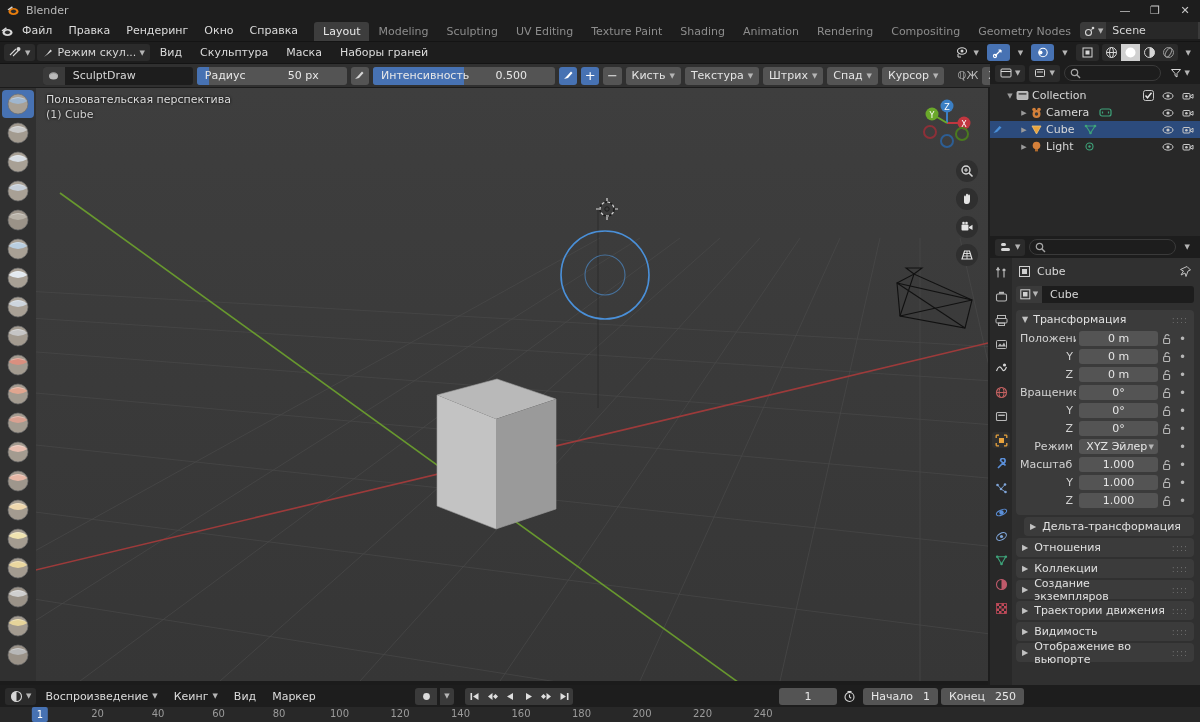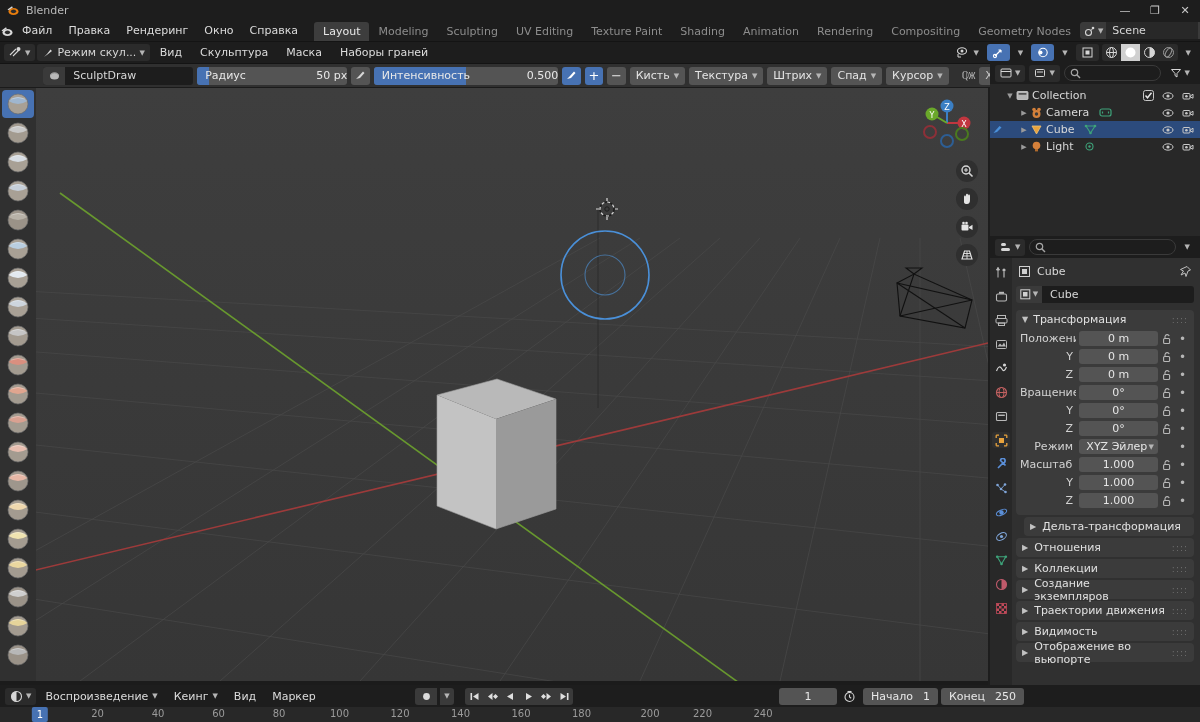--- a/index.html
+++ b/index.html
@@ -81,21 +81,21 @@
     min-width: 150px;
   }
   .brush-id .bicon { width: 22px; height: 18px; display:flex; align-items:center; justify-content:center; background:#3a3a3a; }
   .brush-id .bname { padding: 0 8px; color:#d8d8d8; font-size: 11px; }
   .slider {
     position: relative; height: 18px; border-radius: 3px; background: #545454;
     display: flex; align-items: center; overflow: hidden; min-width: 150px;
   }
   .slider .fill { position: absolute; left: 0; top: 0; bottom: 0; background: #4772b3; }
   .slider .lbl { position: relative; padding-left: 8px; font-size: 11px; color: #e8e8e8; }
-  .slider .val { position: relative; margin-left: auto; padding-right: 0; font-size: 11px; color: #e8e8e8; }
+  .slider .val { position: relative; margin-left: auto; padding-right: 28px; font-size: 11px; color: #e8e8e8; }
   .iconbtn { width: 20px; height: 18px; display:flex; align-items:center; justify-content:center; background:#545454; border-radius:3px; }
   .iconbtn.blue { background: #4772b3; }
   .dropbtn {
     display:flex; align-items:center; gap:4px; height:18px; padding:0 6px; background:#545454;
     border-radius:3px; font-size:11px; color:#e4e4e4;
   }
   .axisgrp { display:flex; align-items:center; height:18px; background:#545454; border-radius:3px; overflow:hidden; }
   .axisgrp > span { padding: 0 6px; font-size: 11px; color: #c8c8c8; line-height: 18px; }
   .chk { width: 13px; height: 13px; background: #545454; border-radius: 2px; }
 
@@ -409,21 +409,21 @@
       </div>
     <div class="dropbtn">
         <span>Спад</span>
         <span class="caret">▼</span>
       </div>
     <div class="dropbtn">
         <span>Курсор</span>
         <span class="caret">▼</span>
       </div>
     <div style="width:6px"></div>
-    <span style="color:#b5b5b5;font-size:11px;font-family:Liberation Mono, monospace;">ℚЖ</span>
+    <span style="color:#b5b5b5;font-size:11px;">ℚЖ</span>
     <div class="axisgrp">
       <span>X</span>
       <span>Y</span>
       <span>Z</span>
       <span class="caret" style="padding:0 5px;">▼</span>
     </div>
     <div class="chk"></div>
     <span style="font-size:11px;color:#d8d8d8;white-space:nowrap;overflow:hidden;">Динамическая тополог</span>
   </div>
 
@@ -488,20 +488,24 @@
         <g stroke="#111111" stroke-width="1.1" fill="none">
           <path d="M897 195 L972 212 L965 240 L900 228 Z"></path>
           <path d="M897 195 L965 240"></path>
             <path d="M972 212 L900 228"></path>
           <path d="M897 195 L914 186 L972 212"></path>
           <path d="M900 228 L914 186"></path>
           <path d="M914 186 L906 180 L922 180 L914 186"></path>
         </g>
       </svg>
 
+      <div class="vp-text">
+        <div>Пользовательская перспектива</div>
+        <div class="second">(1) Cube</div>
+      </div>
 
       <div style="position:absolute;right:10px;top:4px;">
         <svg width="62" height="62" viewBox="0 0 62 62">
           <line x1="31" y1="31" x2="48" y2="31" stroke="#c1363f" stroke-width="2"></line>
           <line x1="31" y1="31" x2="31" y2="14" stroke="#3b7fc4" stroke-width="2"></line>
           <line x1="31" y1="31" x2="16" y2="22" stroke="#6aa82a" stroke-width="2"></line>
           <circle cx="48" cy="31" r="6.5" fill="#c1363f"></circle>
             <text x="48" y="34.5" font-size="8" fill="#fff" text-anchor="middle" font-family="DejaVu Sans">X</text>
           <circle cx="31" cy="14" r="6.5" fill="#3b7fc4"></circle>
             <text x="31" y="17.5" font-size="8" fill="#fff" text-anchor="middle" font-family="DejaVu Sans">Z</text>
@@ -1315,20 +1319,20 @@
     <div class="tl-ruler" id="tl-ruler">
         <div class="tick" style="left: 97.5px;">20</div>
         <div class="tick" style="left: 158px;">40</div>
         <div class="tick" style="left: 218.5px; text-align: center;">60</div>
         <div class="tick" style="left: 279px;">80</div>
         <div class="tick" style="left: 339.5px;">100</div>
         <div class="tick" style="left: 400px;">120</div>
         <div class="tick" style="left: 460.5px;">140</div>
         <div class="tick" style="left: 521px;">160</div>
         <div class="tick" style="left: 581.5px;">180</div>
-        <div class="tick" style="left: 642px; margin-left: 8px;">200</div>
+        <div class="tick" style="left: 642px;">200</div>
         <div class="tick" style="left: 702.5px;">220</div>
         <div class="tick" style="left: 763px;">240</div>
         <div class="playhead" style="left: 40.025px;">1</div>
       </div>
   </div>
 
 </div>
 
 </body></html>

